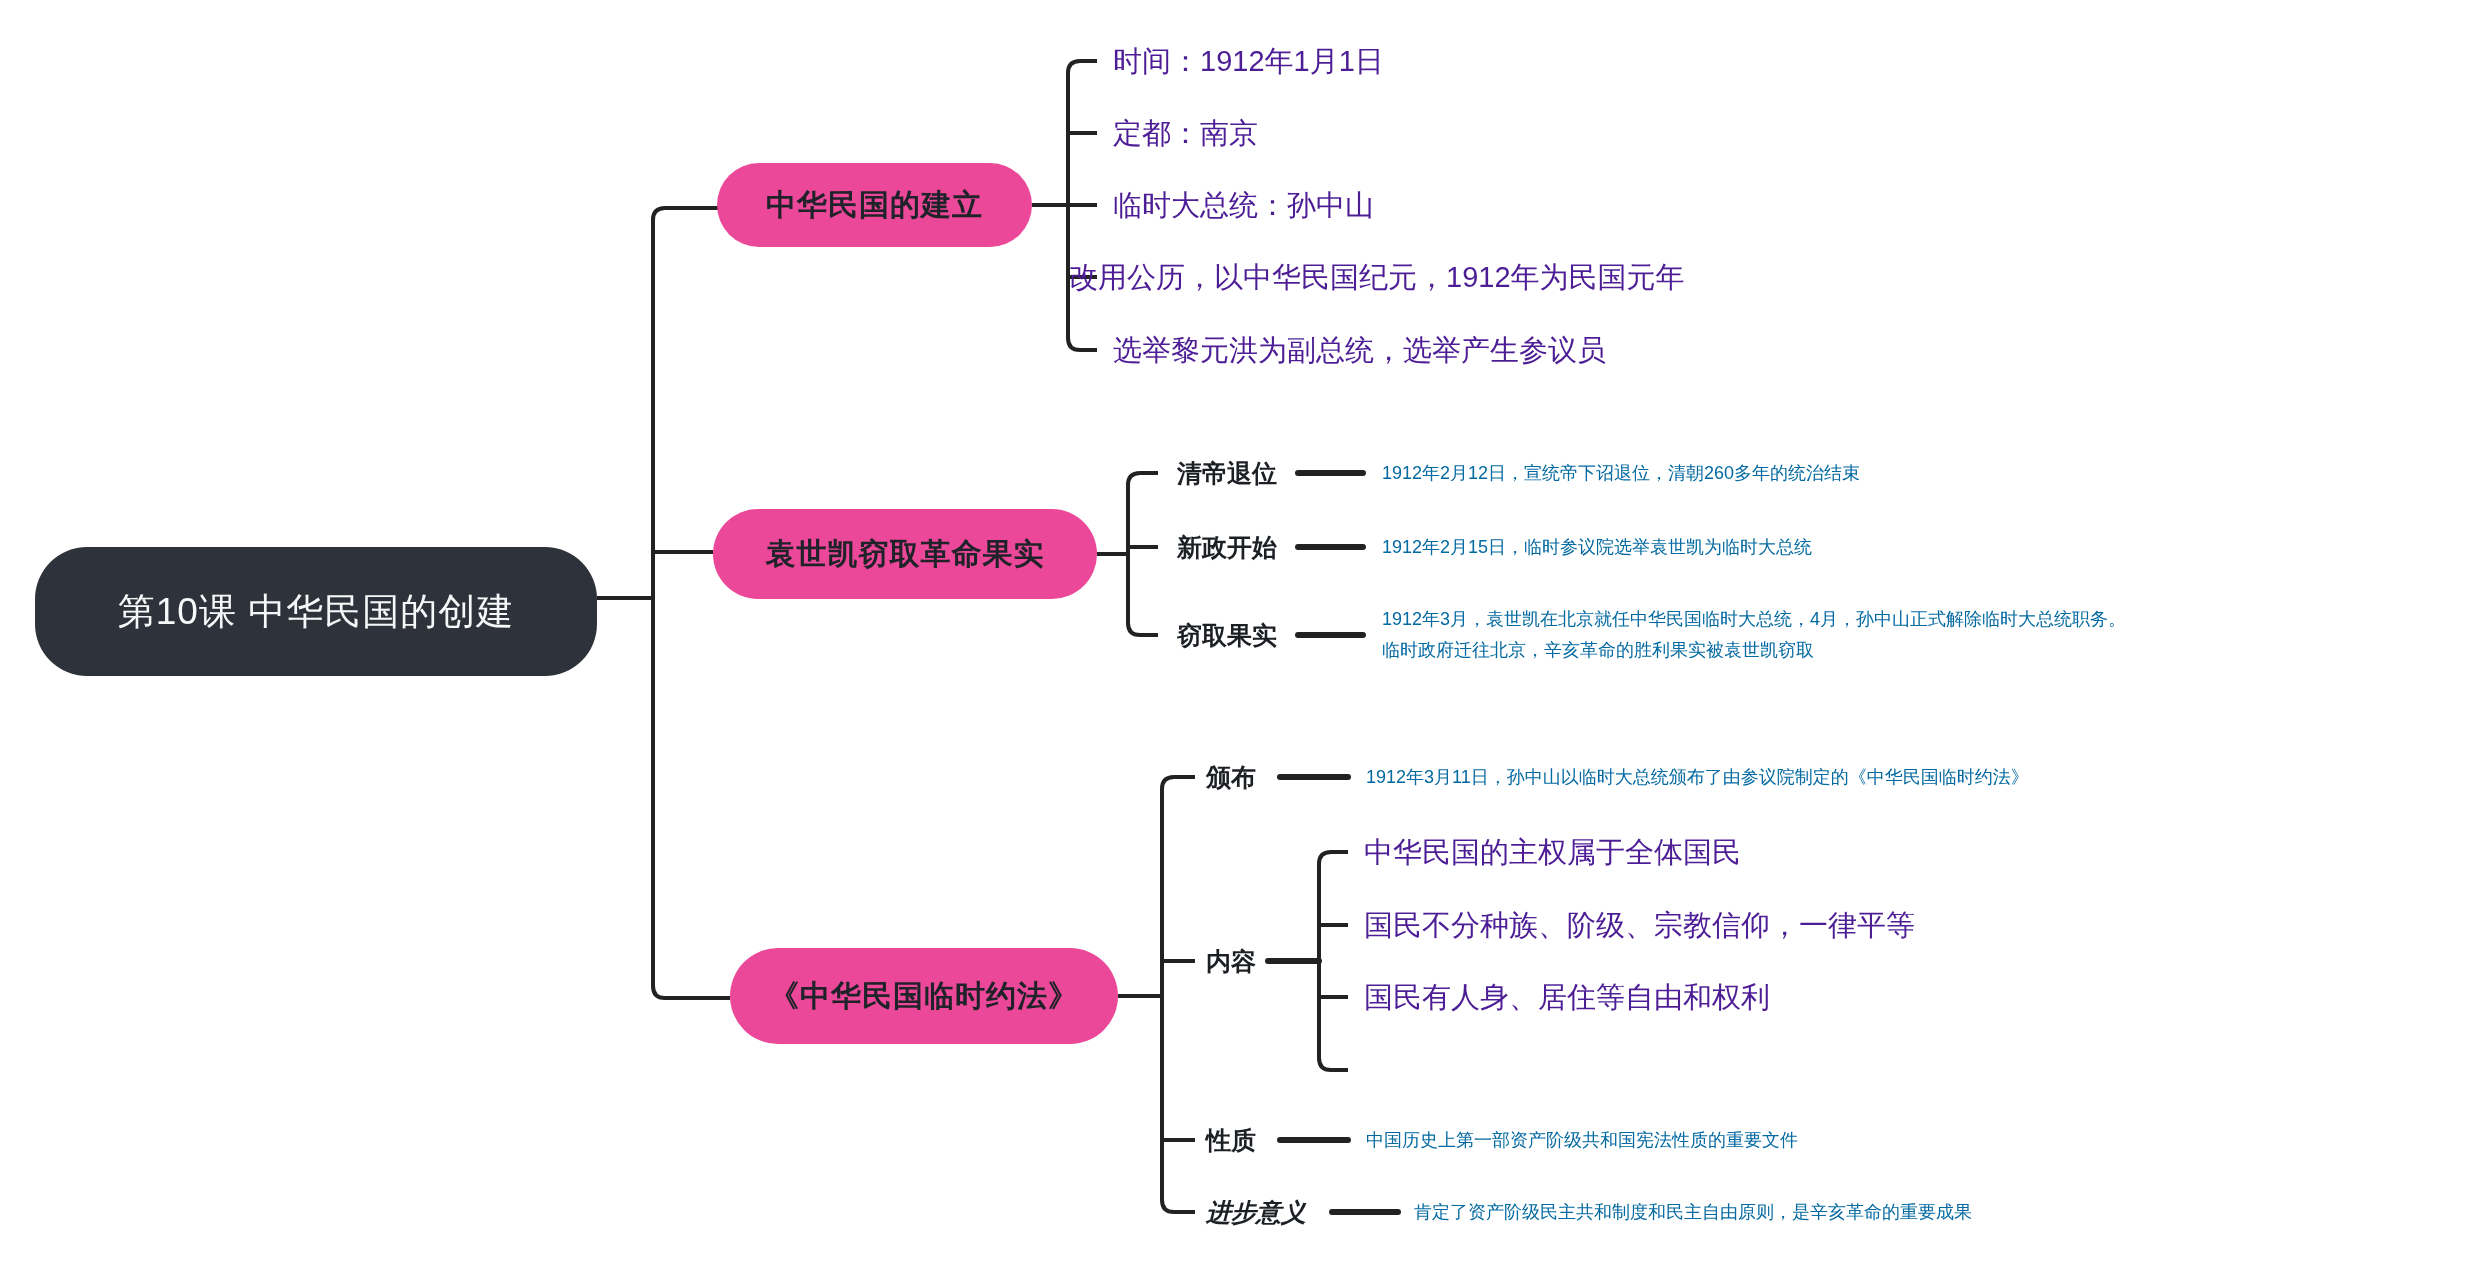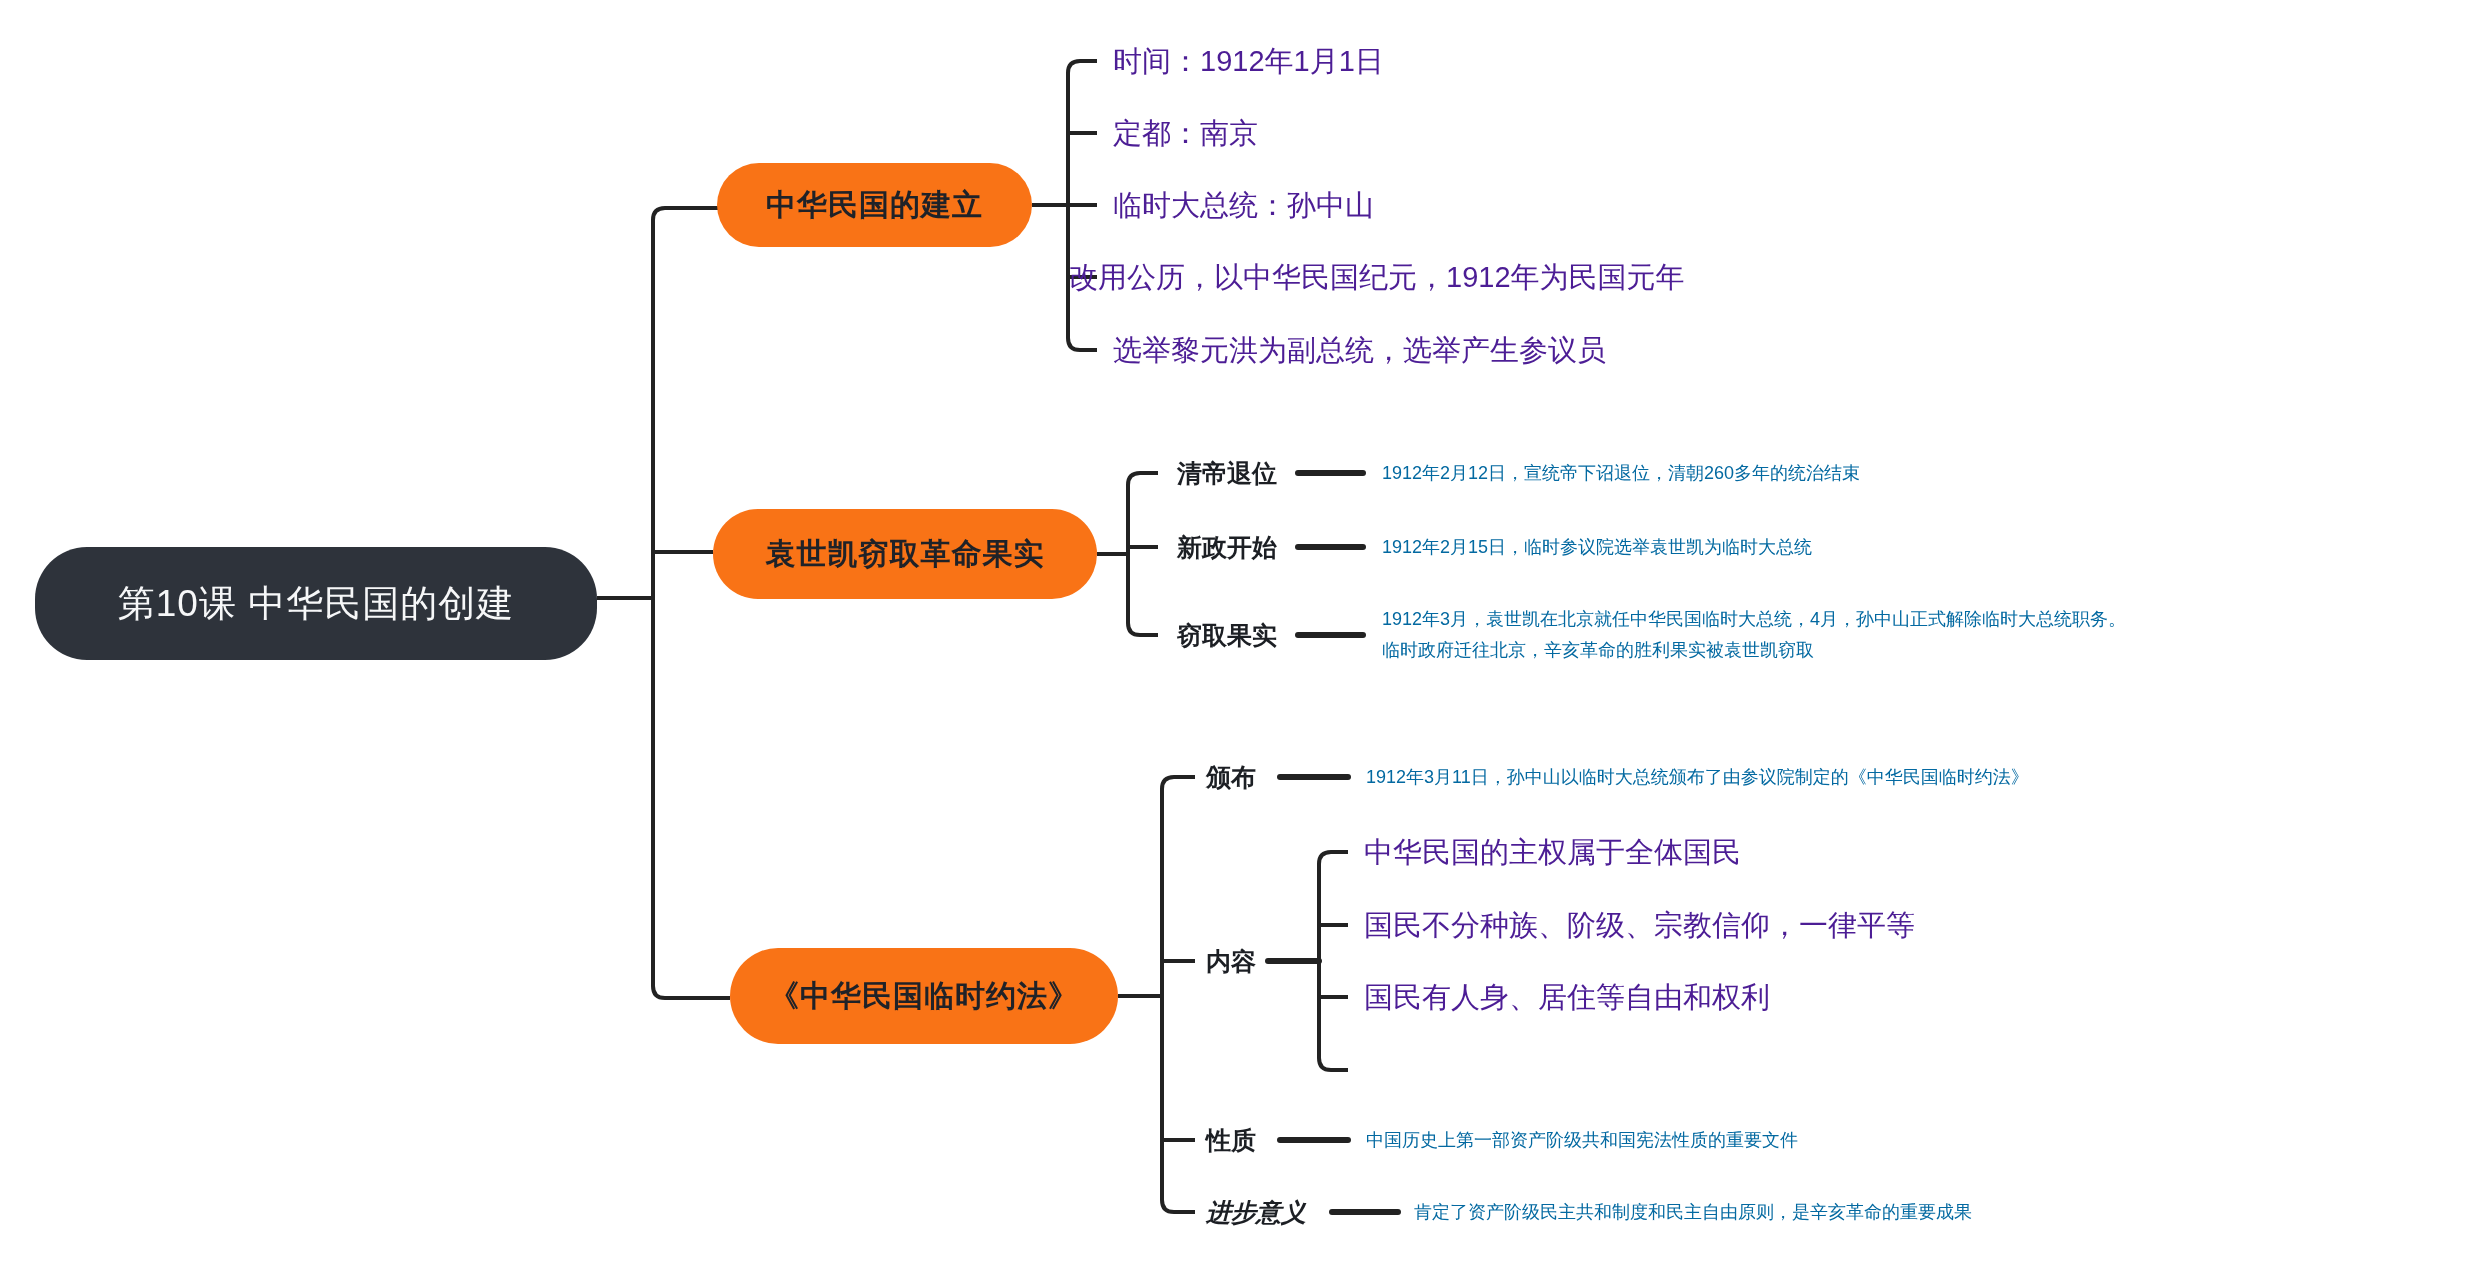--- a/index.html
+++ b/index.html
@@ -6,21 +6,21 @@
   body{width:2490px;height:1280px;overflow:hidden;
        font-family:"Liberation Sans","DejaVu Sans",sans-serif;}
   .canvas{position:relative;width:2490px;height:1280px;background:#ffffff;}
   svg.wires{position:absolute;left:0;top:0;pointer-events:none;}
   svg.wires path{fill:none;stroke:#222222;stroke-width:4;}
   svg.wires path.dash{stroke-width:6;stroke-linecap:round;}
   .pill{position:absolute;display:flex;align-items:center;justify-content:center;
         box-sizing:border-box;white-space:nowrap;}
   .root-pill{background:#2e333b;color:#f6f7f8;font-size:37px;font-weight:500;
              letter-spacing:1px;}
-  .branch-pill{background:#f97316;color:#1f2228;font-size:30px;font-weight:600;
+  .branch-pill{background:#ec4899;color:#1f2228;font-size:30px;font-weight:600;
                letter-spacing:1px;}
   .leaf{position:absolute;font-size:29px;line-height:36px;color:#4c1d95;
         font-weight:500;white-space:nowrap;text-align:right;}
   .sublabel{position:absolute;font-size:25px;line-height:36px;color:#1c1f24;
             font-weight:600;white-space:nowrap;}
   .desc{position:absolute;font-size:18px;line-height:36px;color:#0369a1;
         font-weight:500;white-space:nowrap;}
   .desc.multi{white-space:pre-line;line-height:31px;}
 </style>
 </head>
@@ -52,21 +52,21 @@
     <path d="M1162 1140 H1195"></path>
     <path class="dash" d="M1280 777 H1348"></path>
     <path class="dash" d="M1280 1140 H1348"></path>
     <path class="dash" d="M1332 1212 H1398"></path>
     <path class="dash" d="M1268 961 H1319"></path>
     <path d="M1348 852 H1331 Q1319 852 1319 864 V1058 Q1319 1070 1331 1070 H1348"></path>
     <path d="M1319 925 H1348"></path>
     <path d="M1319 997 H1348"></path>
   </svg>
 
-  <div class="pill root-pill" style="left:35px;top:547px;width:562px;height:113px;border-radius:52px;">
+  <div class="pill root-pill" style="left:35px;top:547px;width:562px;height:129px;border-radius:52px;">
     <span>第10课 中华民国的创建</span>
   </div>
 
   <div class="pill branch-pill" style="left:717px;top:163px;width:315px;height:84px;border-radius:42px;">
     <span>中华民国的建立</span>
   </div>
   <div class="pill branch-pill" style="left:730px;top:948px;width:388px;height:96px;border-radius:48px;">
     <span>《中华民国临时约法》</span>
   </div>
   <div class="pill branch-pill" style="left:713px;top:509px;width:384px;height:90px;border-radius:45px;">

